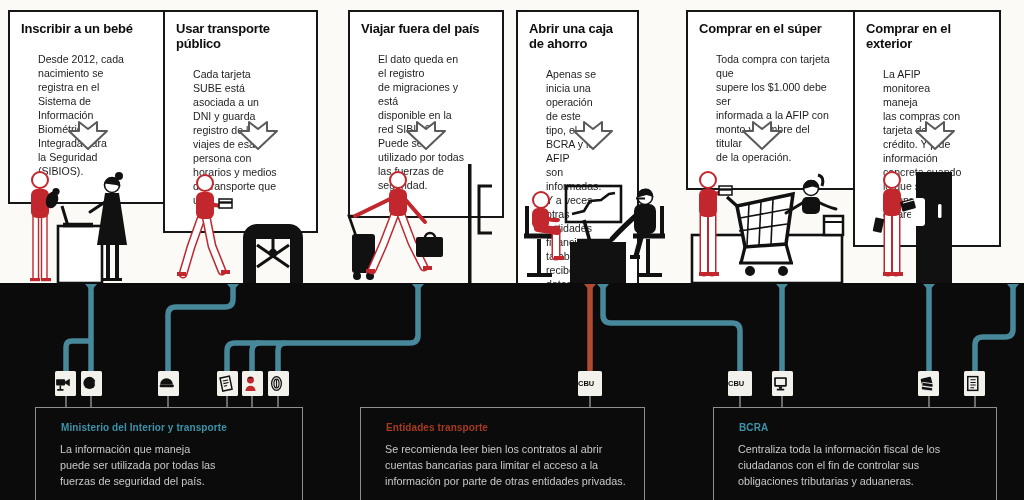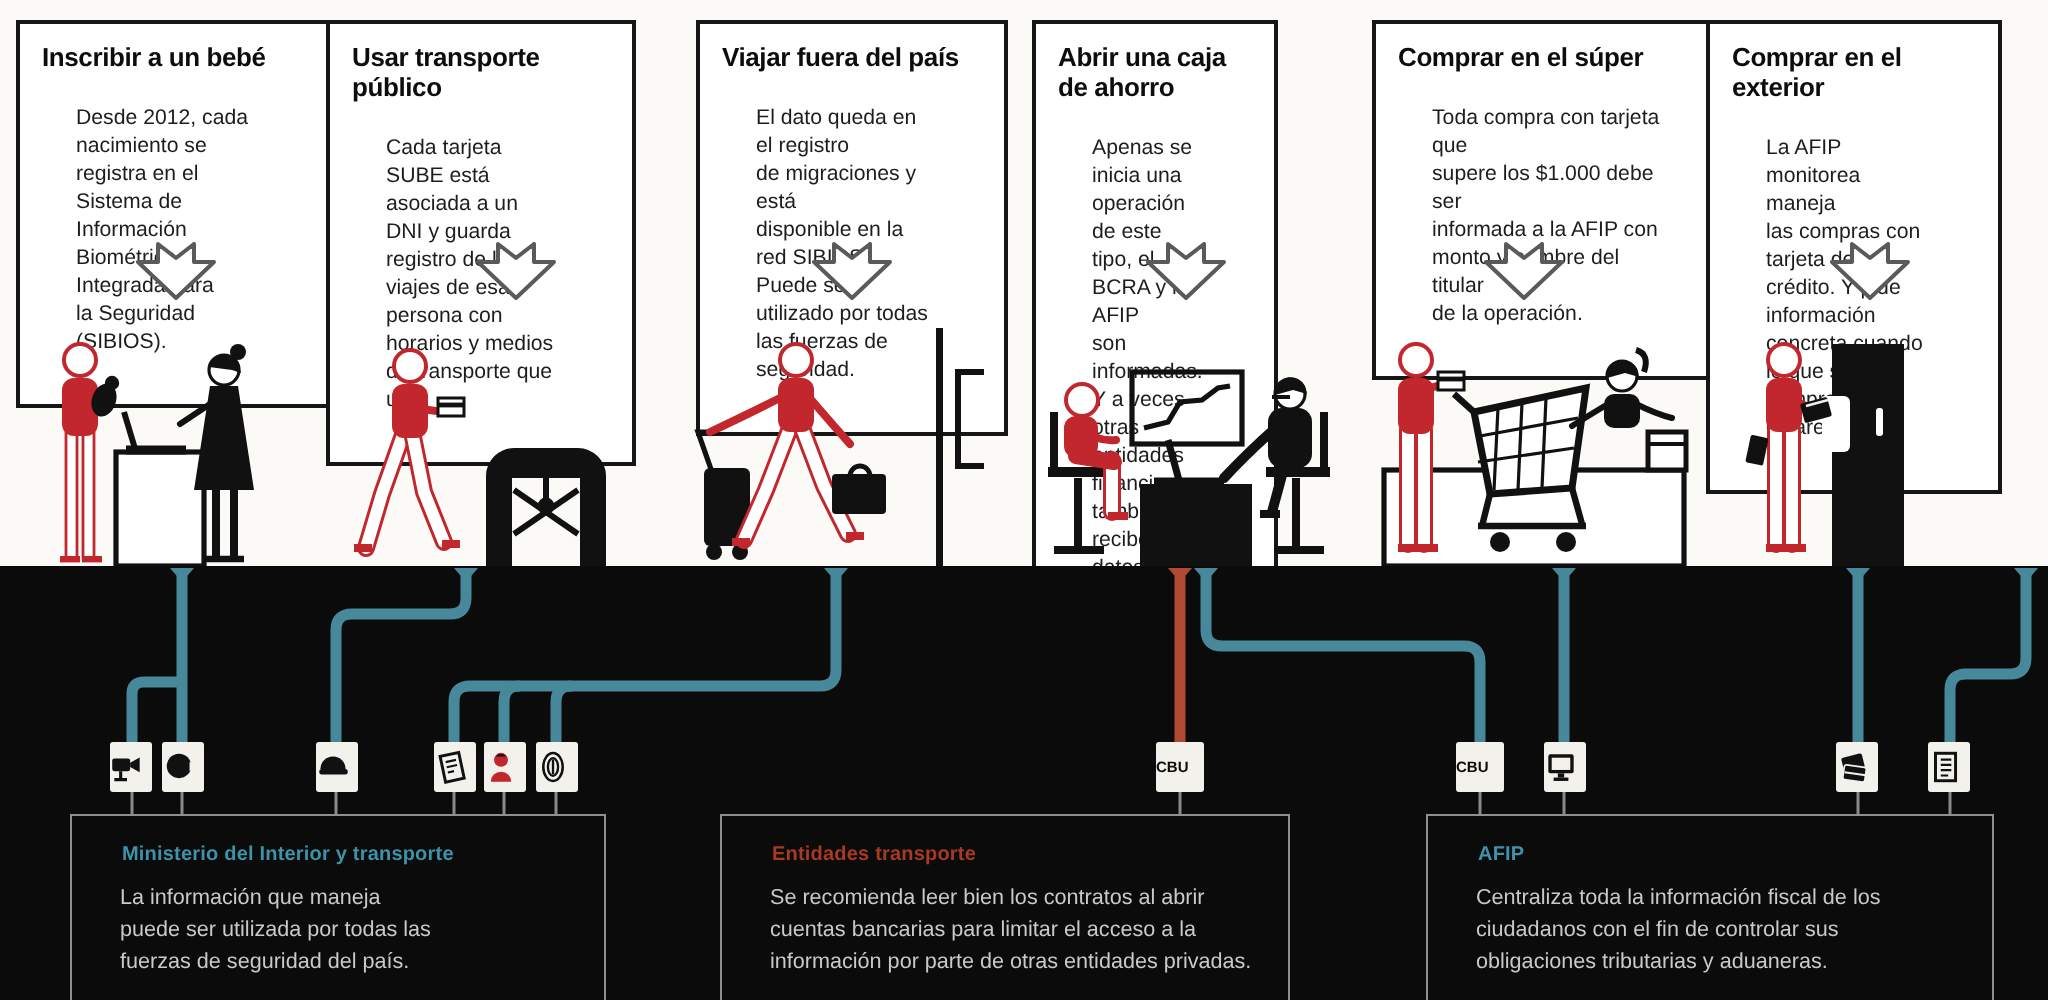--- a/index.html
+++ b/index.html
@@ -341,20 +341,20 @@
 puede ser utilizada por todas las
 fuerzas de seguridad del país.</p>
     </div>
     <div class="agency" style="left:360px;width:285px">
       <h4 class="red">Entidades transporte</h4>
       <p>Se recomienda leer bien los contratos al abrir
 cuentas bancarias para limitar el acceso a la
 información por parte de otras entidades privadas.</p>
     </div>
     <div class="agency" style="left:713px;width:284px">
-      <h4 class="teal">AFIP</h4>
+      <h4 class="teal">BCRA</h4>
       <p>Centraliza toda la información fiscal de los
 ciudadanos con el fin de controlar sus
 obligaciones tributarias y aduaneras.</p>
     </div>
 
   </div>
 </div>
 
 </body></html>

